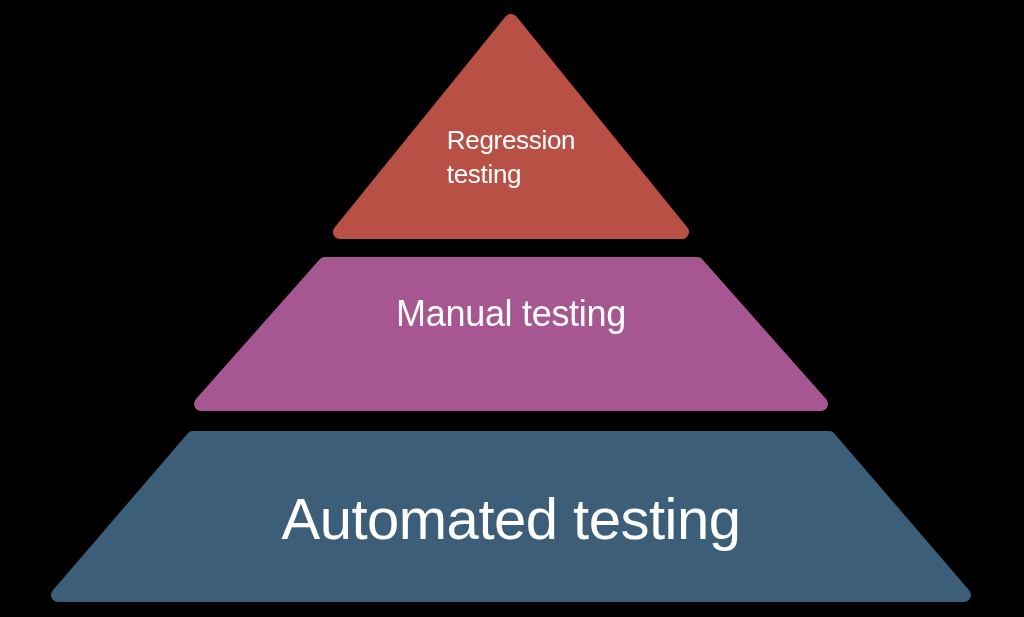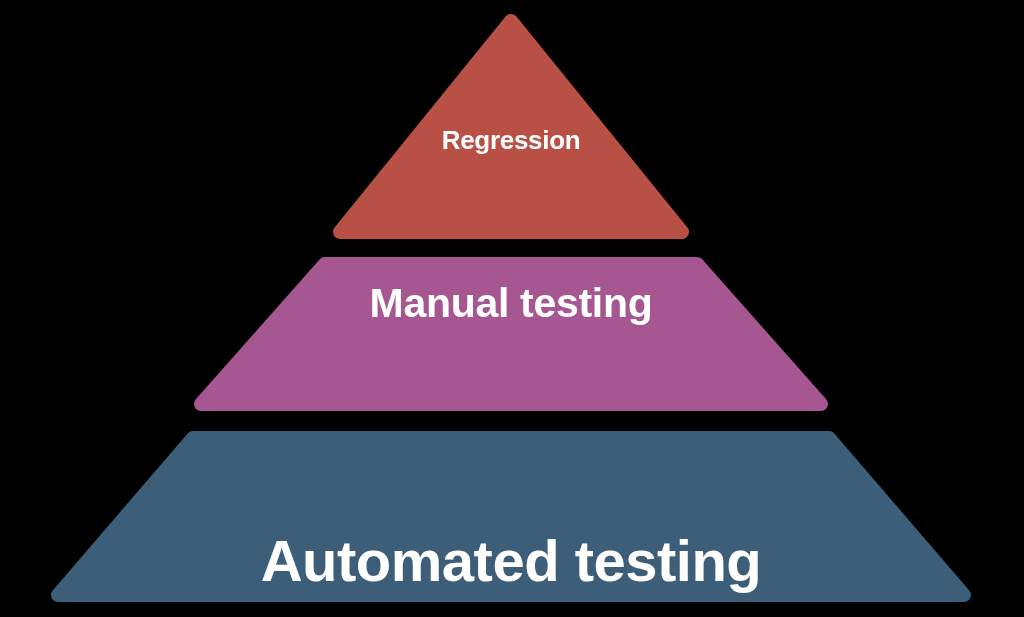--- a/index.html
+++ b/index.html
@@ -23,58 +23,58 @@
   .pyramid-svg path {
     stroke-width: 14;
     stroke-linejoin: round;
   }
   .tier-label {
     position: absolute;
     left: 511px;
     transform: translateX(-50%);
     text-align: left;
     color: #ffffff;
-    font-weight: 700;
+    font-weight: 400;
     white-space: nowrap;
     letter-spacing: -0.3px;
   }
   .tier-label--top {
     top: 123px;
     font-size: 26px;
     line-height: 34px;
   }
   .tier-label--middle {
-    top: 281px;
-    font-size: 41px;
+    top: 291px;
+    font-size: 36px;
     line-height: 45px;
   }
   .tier-label--bottom {
     top: 488px;
     font-size: 58px;
     line-height: 62px;
     letter-spacing: -0.5px;
-    margin-top: 42px;
   }
 </style>
 </head>
 <body>
 
 <div class="stage">
 
   <svg class="pyramid-svg" width="1024" height="617" viewBox="0 0 1024 617">
 
     <path d="M 511 21 L 682 232 L 340 232 Z" fill="#b95046" stroke="#b95046"></path>
 
     <path d="M 325 264 L 697 264 L 821 404 L 201 404 Z" fill="#a65791" stroke="#a65791"></path>
 
     <path d="M 193 438 L 829 438 L 964 595 L 58 595 Z" fill="#3c5e79" stroke="#3c5e79"></path>
   </svg>
 
   <div class="tier-label tier-label--top">
     <div>Regression</div>
+    <div>testing</div>
   </div>
 
   <div class="tier-label tier-label--middle">
     <div>Manual testing</div>
   </div>
 
   <div class="tier-label tier-label--bottom">
     <div>Automated testing</div>
   </div>
 

